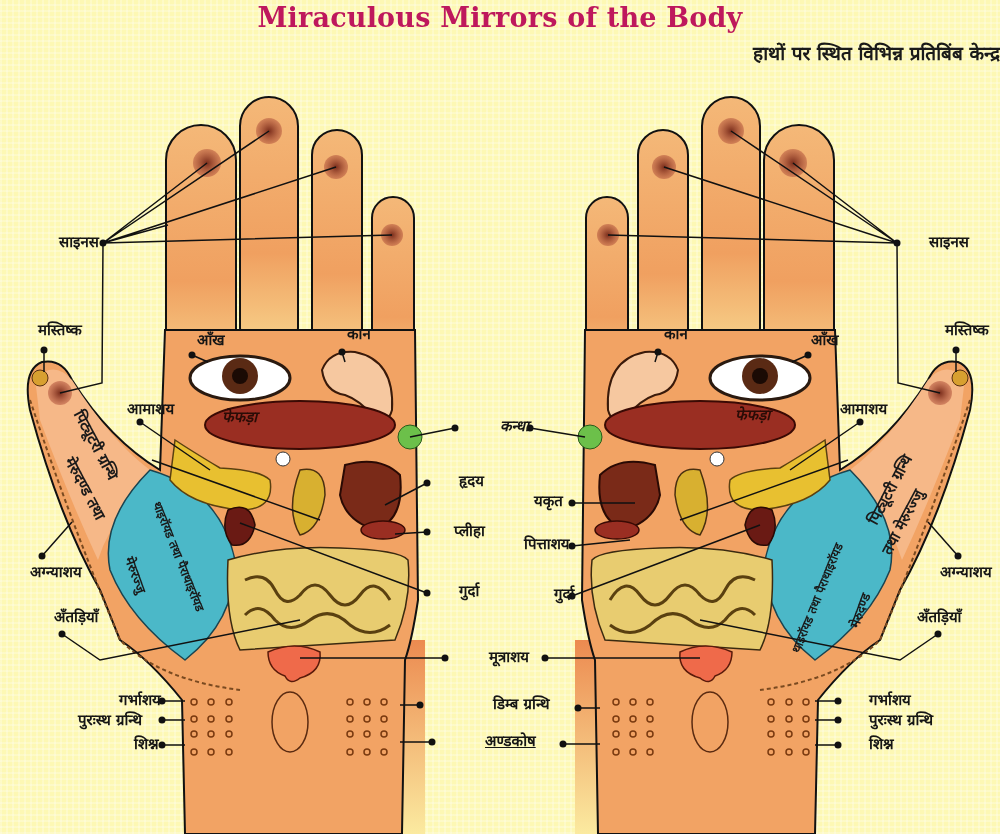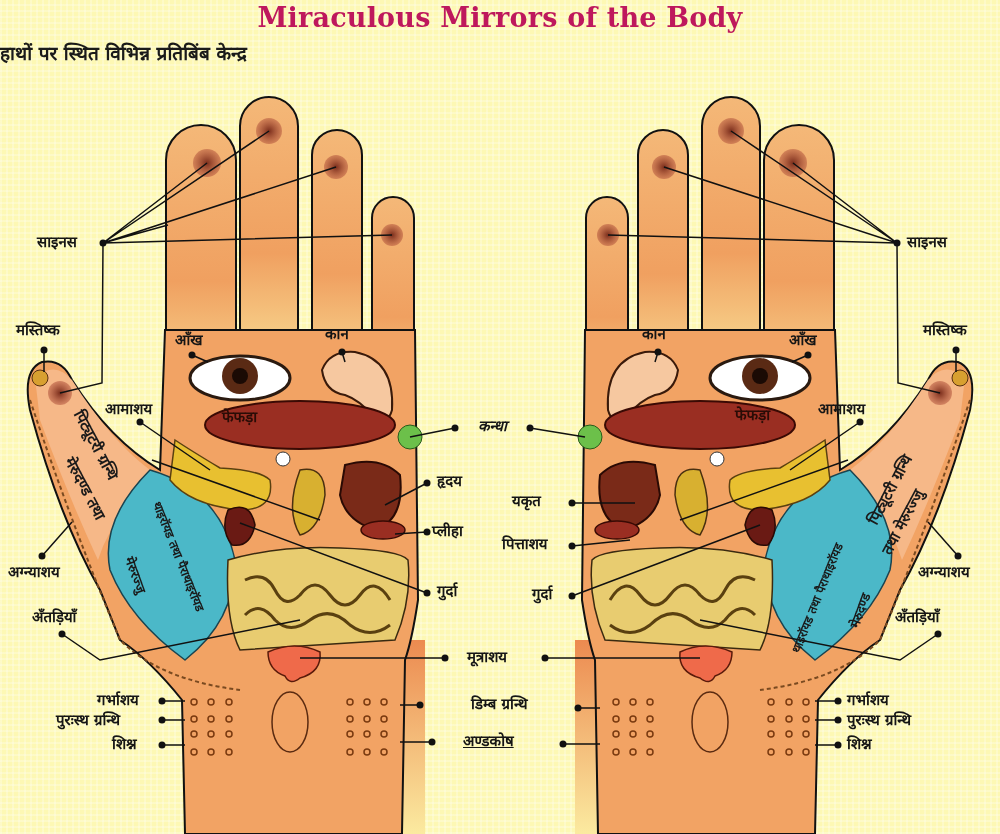--- a/index.html
+++ b/index.html
@@ -10,31 +10,31 @@
       repeating-linear-gradient(0deg, rgba(255,255,255,0.25) 0 2px, transparent 2px 6px),
       repeating-linear-gradient(90deg, rgba(255,255,255,0.25) 0 2px, transparent 2px 6px);
     font-family: "DejaVu Sans", sans-serif;
   }
   .title {
     position: absolute; left: 0; top: 2px; width: 1000px; text-align: center;
     font-family: "DejaVu Serif", "Liberation Serif", serif;
     font-weight: bold; font-size: 27px; color: #be185d; letter-spacing: 0.2px;
   }
   .subtitle {
-    position: absolute; left: 0; top: 40px; width: 1000px; text-align: left;
+    position: absolute; left: 0; top: 40px; width: 1000px; text-align: right;
     font-weight: bold; font-size: 19px; color: #1a1a1a;
   }
   svg.diagram { position: absolute; left: 0; top: 0; }
   .lbl {
     position: absolute; font-weight: bold; font-size: 15px; color: #151515;
-    white-space: nowrap; line-height: 1;
+    white-space: nowrap; line-height: 1; padding-left: 22px;
   }
   .organ-lbl {
     position: absolute; font-weight: bold; font-size: 15px; color: #2a0c06;
-    white-space: nowrap; line-height: 1;
+    white-space: nowrap; line-height: 1; font-style: italic;
   }
   .rot-lbl {
     position: absolute; font-weight: bold; font-size: 15px; color: #1a1a1a;
     white-space: nowrap; line-height: 1; transform-origin: left top;
   }
 </style>
 </head>
 <body>
 
 <div class="title">Miraculous Mirrors of the Body</div>

